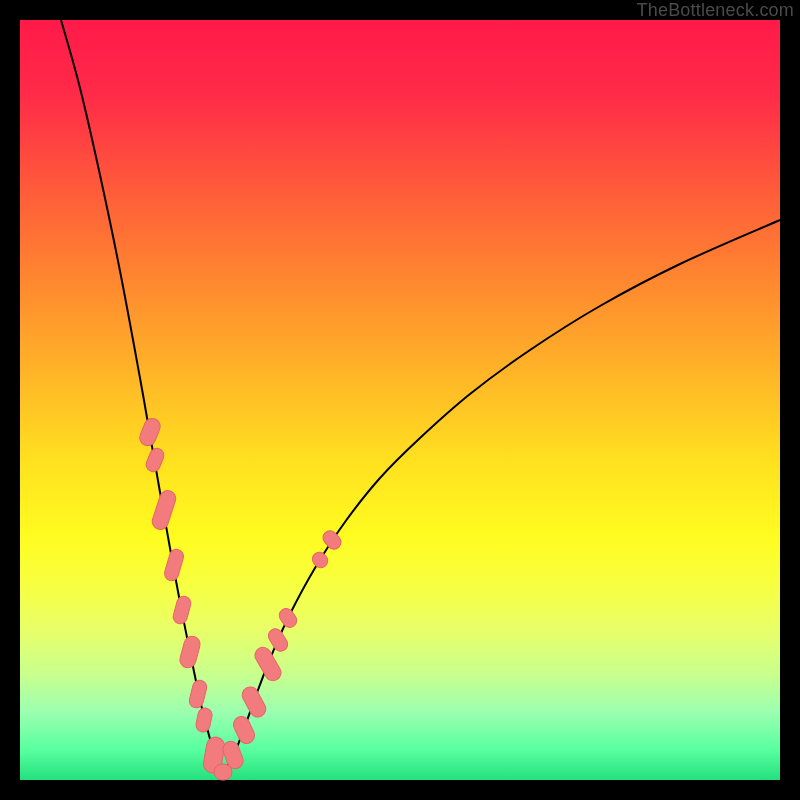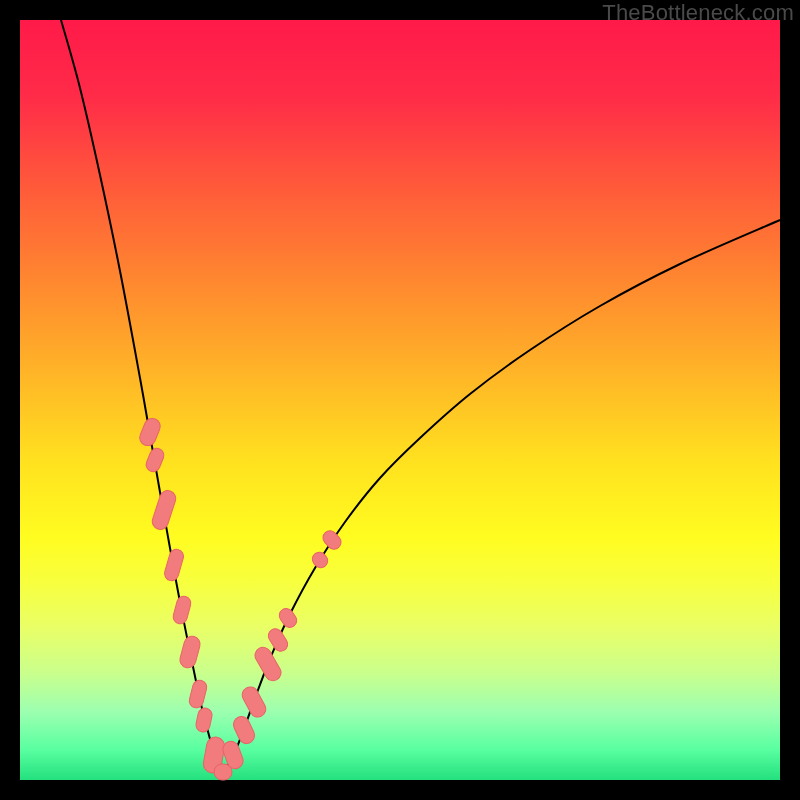--- a/index.html
+++ b/index.html
@@ -38,21 +38,21 @@
       #c9ff8d 86%,
       #9cffb0 91%,
       #59ffa0 96%,
       #24e07e 100%
     );
   }
   .watermark {
     position: absolute;
     top: 0px;
     right: 6px;
-    font-size: 22px;
+    font-size: 18px;
     font-weight: 400;
     color: #4a4a4a;
     letter-spacing: 0.2px;
     z-index: 5;
     pointer-events: none;
   }
   svg.curve {
     position: absolute;
     left: 0;
     top: 0;

